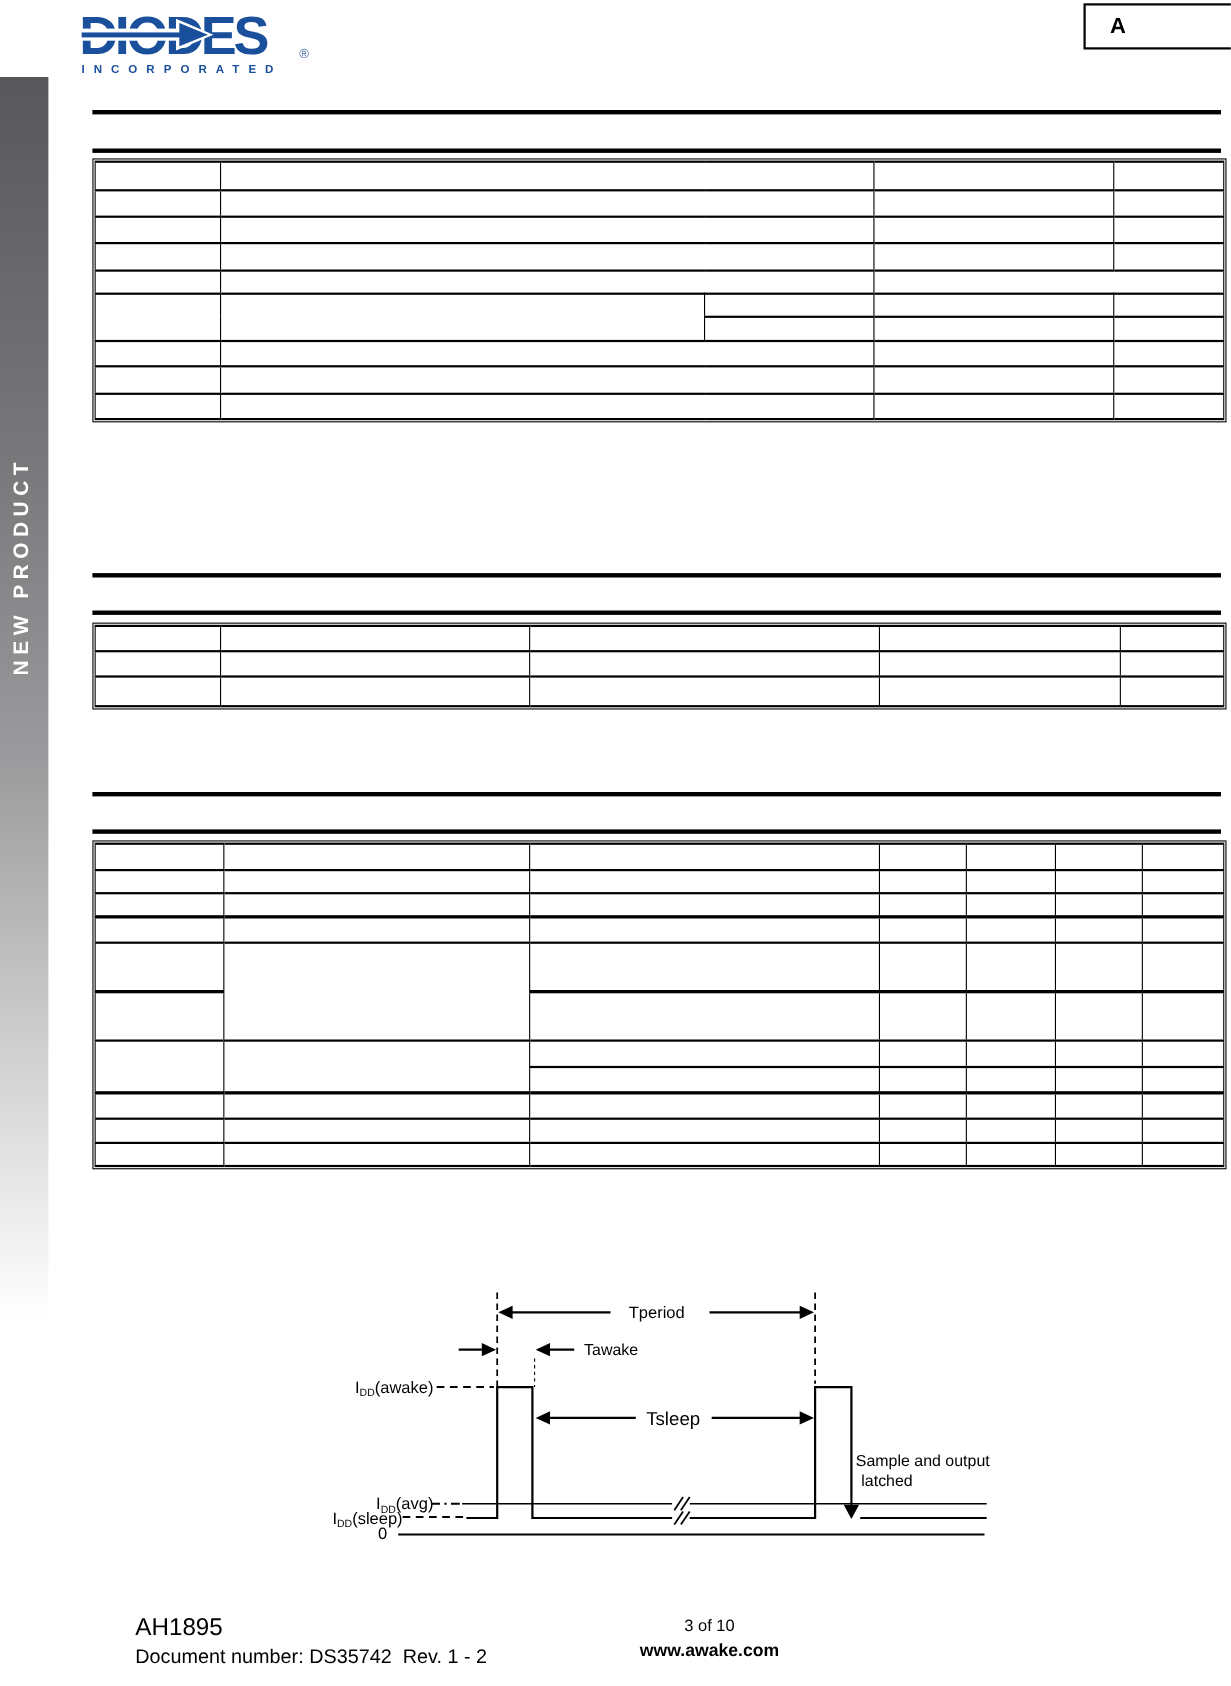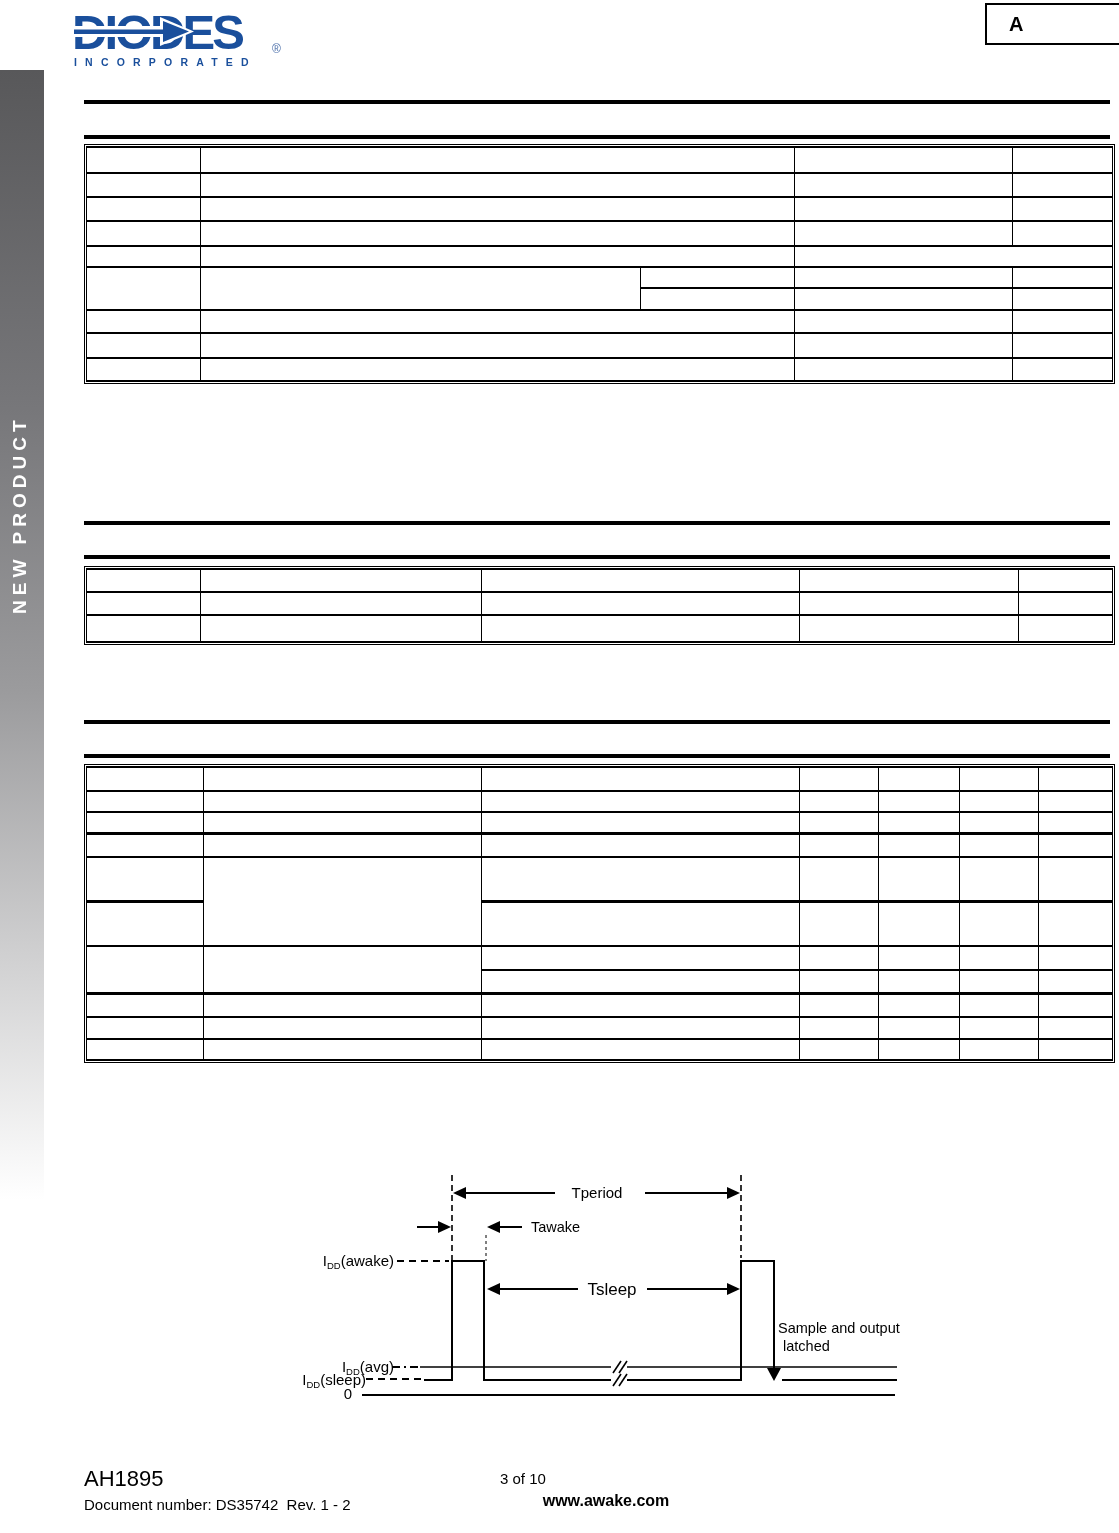--- a/index.html
+++ b/index.html
@@ -19,24 +19,24 @@
   
   .rule{position:absolute;left:84px;width:1026px;height:4px;background:#000;}
 
   
   .tblwrap{position:absolute;border:1px solid #000;padding:1px;background:#fff;}
   table.sheet{border-collapse:collapse;table-layout:fixed;width:1026px;}
   table.sheet td{border:solid #000;border-width:2px 1px;padding:0;}
   table.sheet tr.thick td{border-top-width:3px;}
 
   
-  .ft{position:absolute;white-space:pre;}
+  .ft{position:absolute;white-space:pre;margin-left:39px;}
   #ft-part{left:84px;top:1466px;font-size:22px;}
-  #ft-doc{left:84px;top:1496px;font-size:15px;}
-  #ft-page{left:500px;top:1470px;width:212px;font-size:15px;}
+  #ft-doc{left:84px;top:1496px;font-size:18px;}
+  #ft-page{left:500px;top:1470px;width:212px;text-align:center;font-size:15px;}
   #ft-site{left:500px;top:1492px;width:212px;text-align:center;font-size:16px;font-weight:bold;}
 
   svg text{font-family:"Liberation Sans",sans-serif;}
 </style>
 </head>
 <body>
 
 <div id="page">
 
   <svg style="position:absolute;left:74px;top:4px;" width="228" height="66" viewBox="0 0 228 66">

